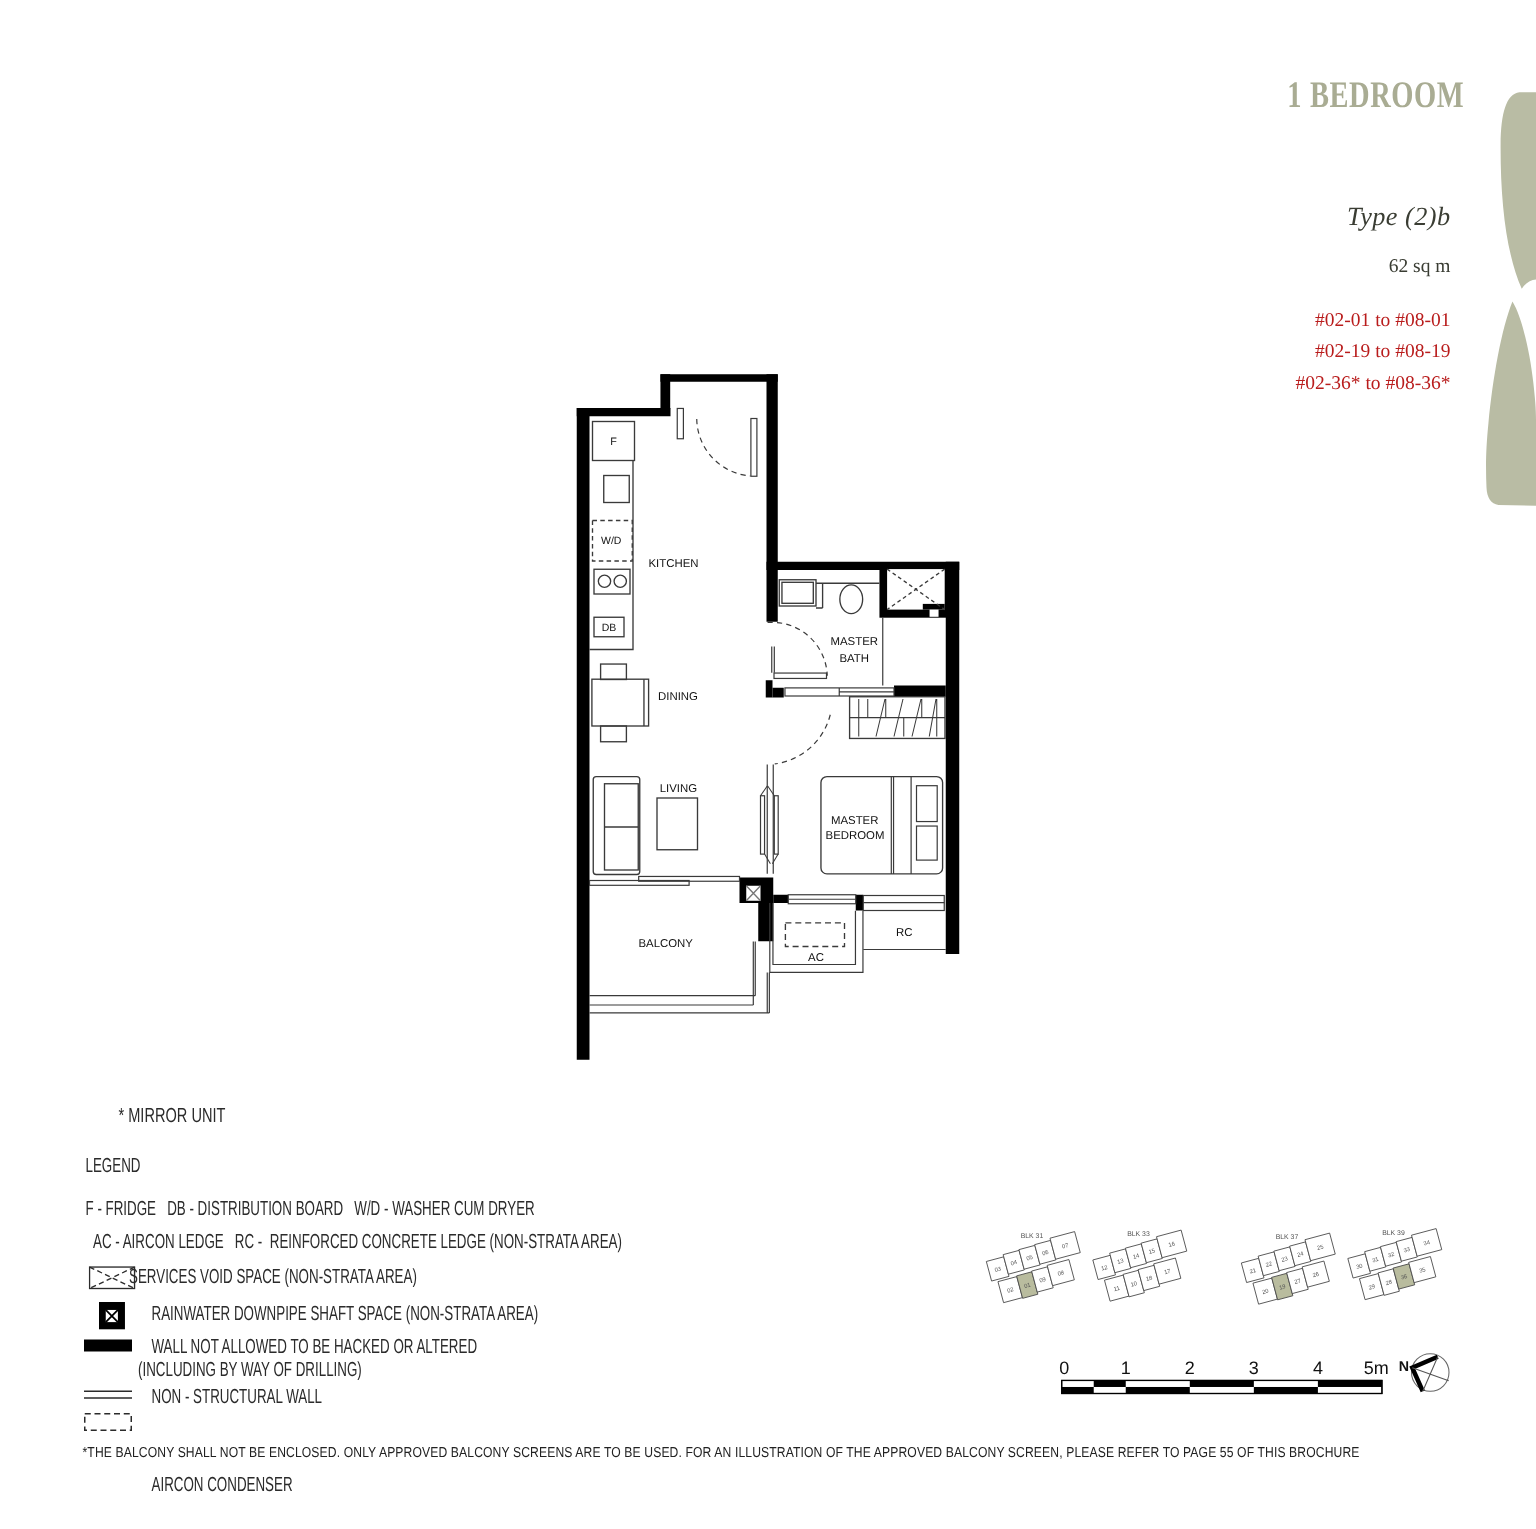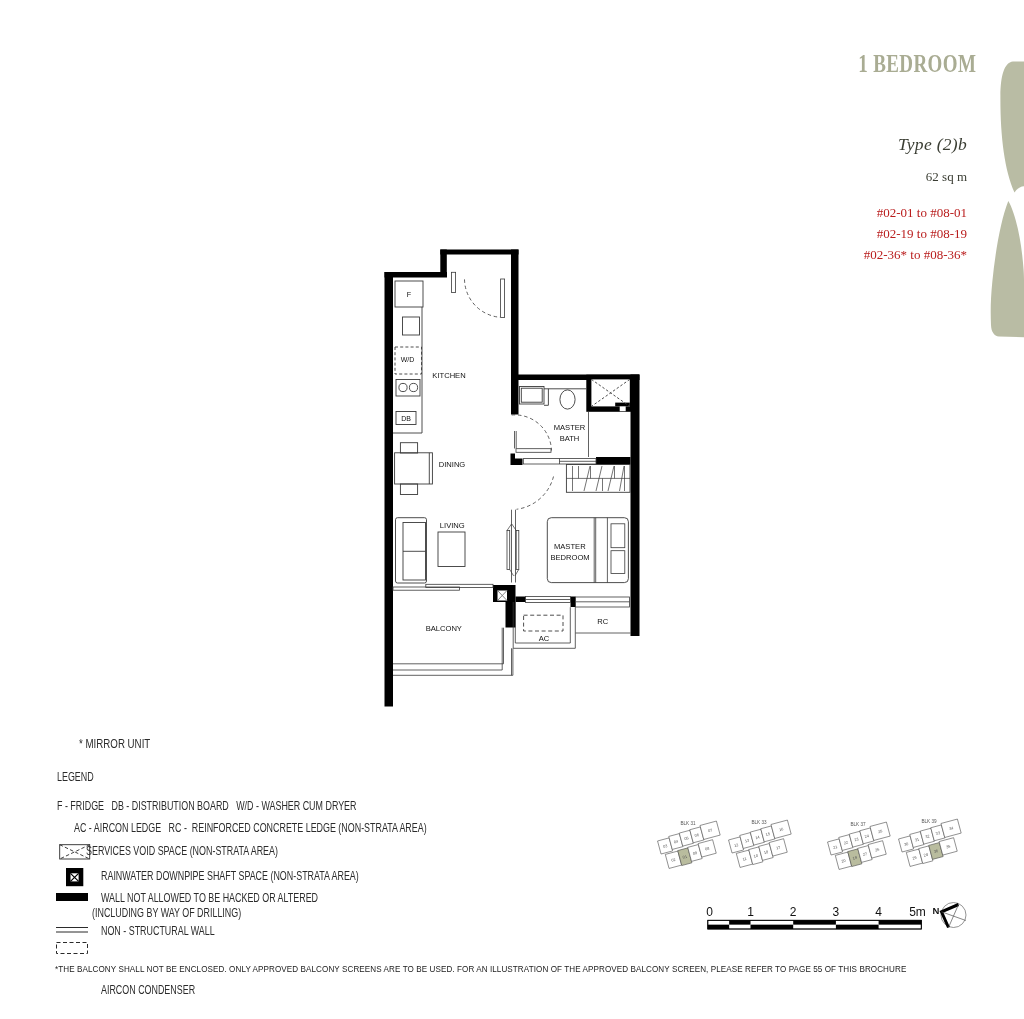--- a/index.html
+++ b/index.html
@@ -306,21 +306,21 @@
     <path d="M 958.5,904.5 L 948.5,927.5 M 941.5,911.8 L 965.8,920.5" fill="none" stroke="#555" stroke-width="0.7"></path>
   </g>
 </svg>
 
 <div class="leg" style="left:35px;top:737px;margin-left:44px;"><span class="cond" style="transform:scaleX(0.72);">* MIRROR UNIT</span></div>
 
 <div class="leg" style="left:57px;top:770px;"><span class="cond">LEGEND</span></div>
 
 <div class="leg" style="left:57px;top:798.5px;"><span class="cond">F - FRIDGE&nbsp;&nbsp; DB - DISTRIBUTION BOARD&nbsp;&nbsp; W/D - WASHER CUM DRYER</span></div>
 
-<div class="leg" style="left:74px;top:821px;text-align:right;"><span class="cond">AC - AIRCON LEDGE&nbsp;&nbsp; RC -&nbsp; REINFORCED CONCRETE LEDGE (NON-STRATA AREA)</span></div>
+<div class="leg" style="left:62px;top:821px;text-align:right;"><span class="cond">AC - AIRCON LEDGE&nbsp;&nbsp; RC -&nbsp; REINFORCED CONCRETE LEDGE (NON-STRATA AREA)</span></div>
 
 <svg class="abs" style="left:58.5px;top:844px;" width="32" height="16" viewBox="0 0 32 16">
   <rect x="0.7" y="0.7" width="30" height="14.3" fill="none" stroke="#2b2b2b" stroke-width="0.9"></rect>
   <path d="M0.7,0.7 L30.7,15 M30.7,0.7 L0.7,15" stroke="#2b2b2b" stroke-width="0.9" fill="none" stroke-dasharray="3.5 2.2"></path>
 </svg>
 
 <div class="leg" style="left:86px;top:843.5px;"><span class="cond">SERVICES VOID SPACE (NON-STRATA AREA)</span></div>
 
 <svg class="abs" style="left:66px;top:868px;" width="18" height="19" viewBox="0 0 18 19">
   <rect x="0" y="0" width="17.3" height="18.2" fill="#000"></rect>

